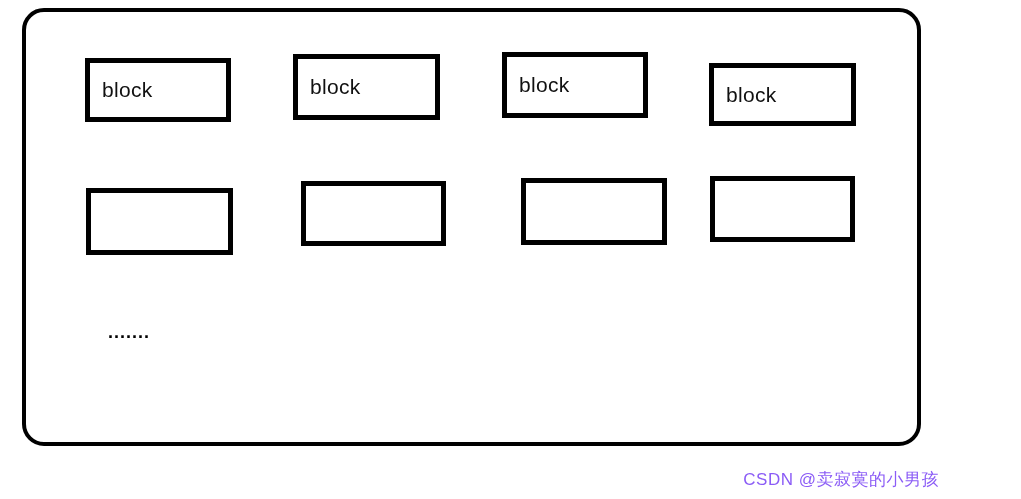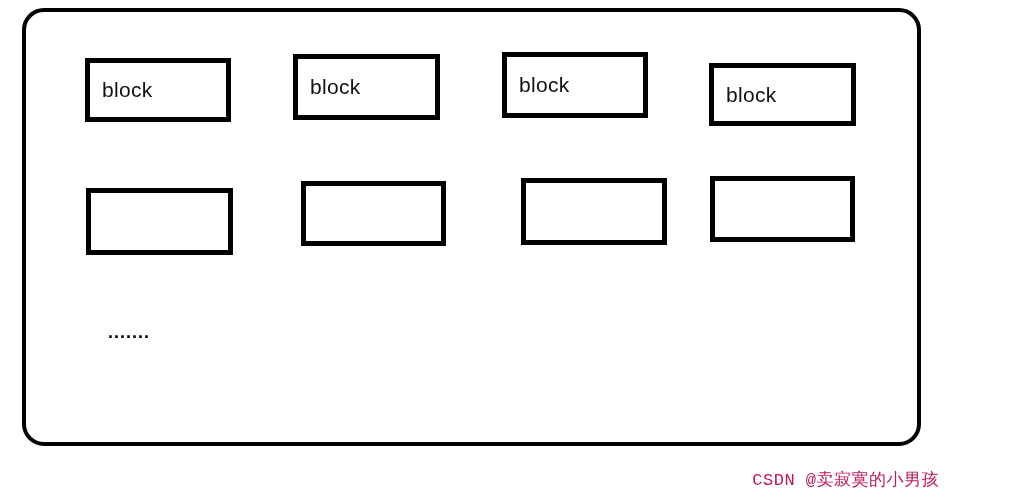--- a/index.html
+++ b/index.html
@@ -56,23 +56,22 @@
   .caption {
     position: absolute;
     left: 270px; top: 461px;
     font-size: 23px;
     color: #1a1a1a;
   }
   .watermark {
     position: absolute;
     right: 12px; top: 468px;
     font-size: 17px;
-    color: #be185d;
+    color: #8b5cf6;
     letter-spacing: 0.5px;
-    font-family: Liberation Mono, monospace;
   }
 </style>
 </head>
 <body>
 
 <div class="canvas">
 
   <div class="container"></div>
 
   <div class="block b1">

